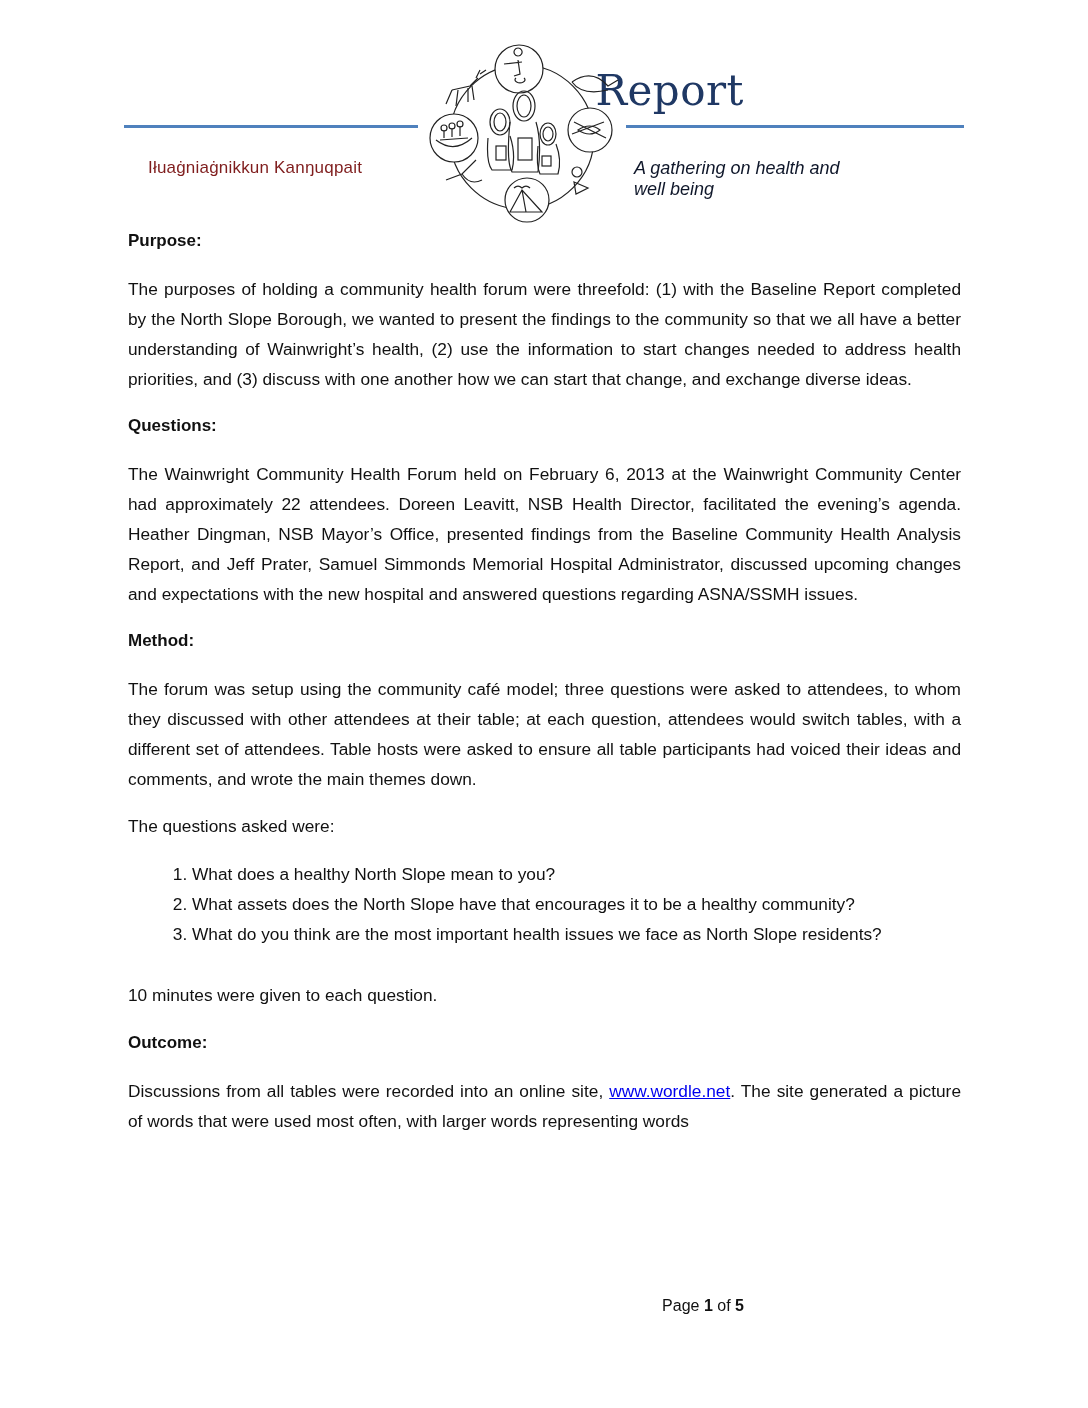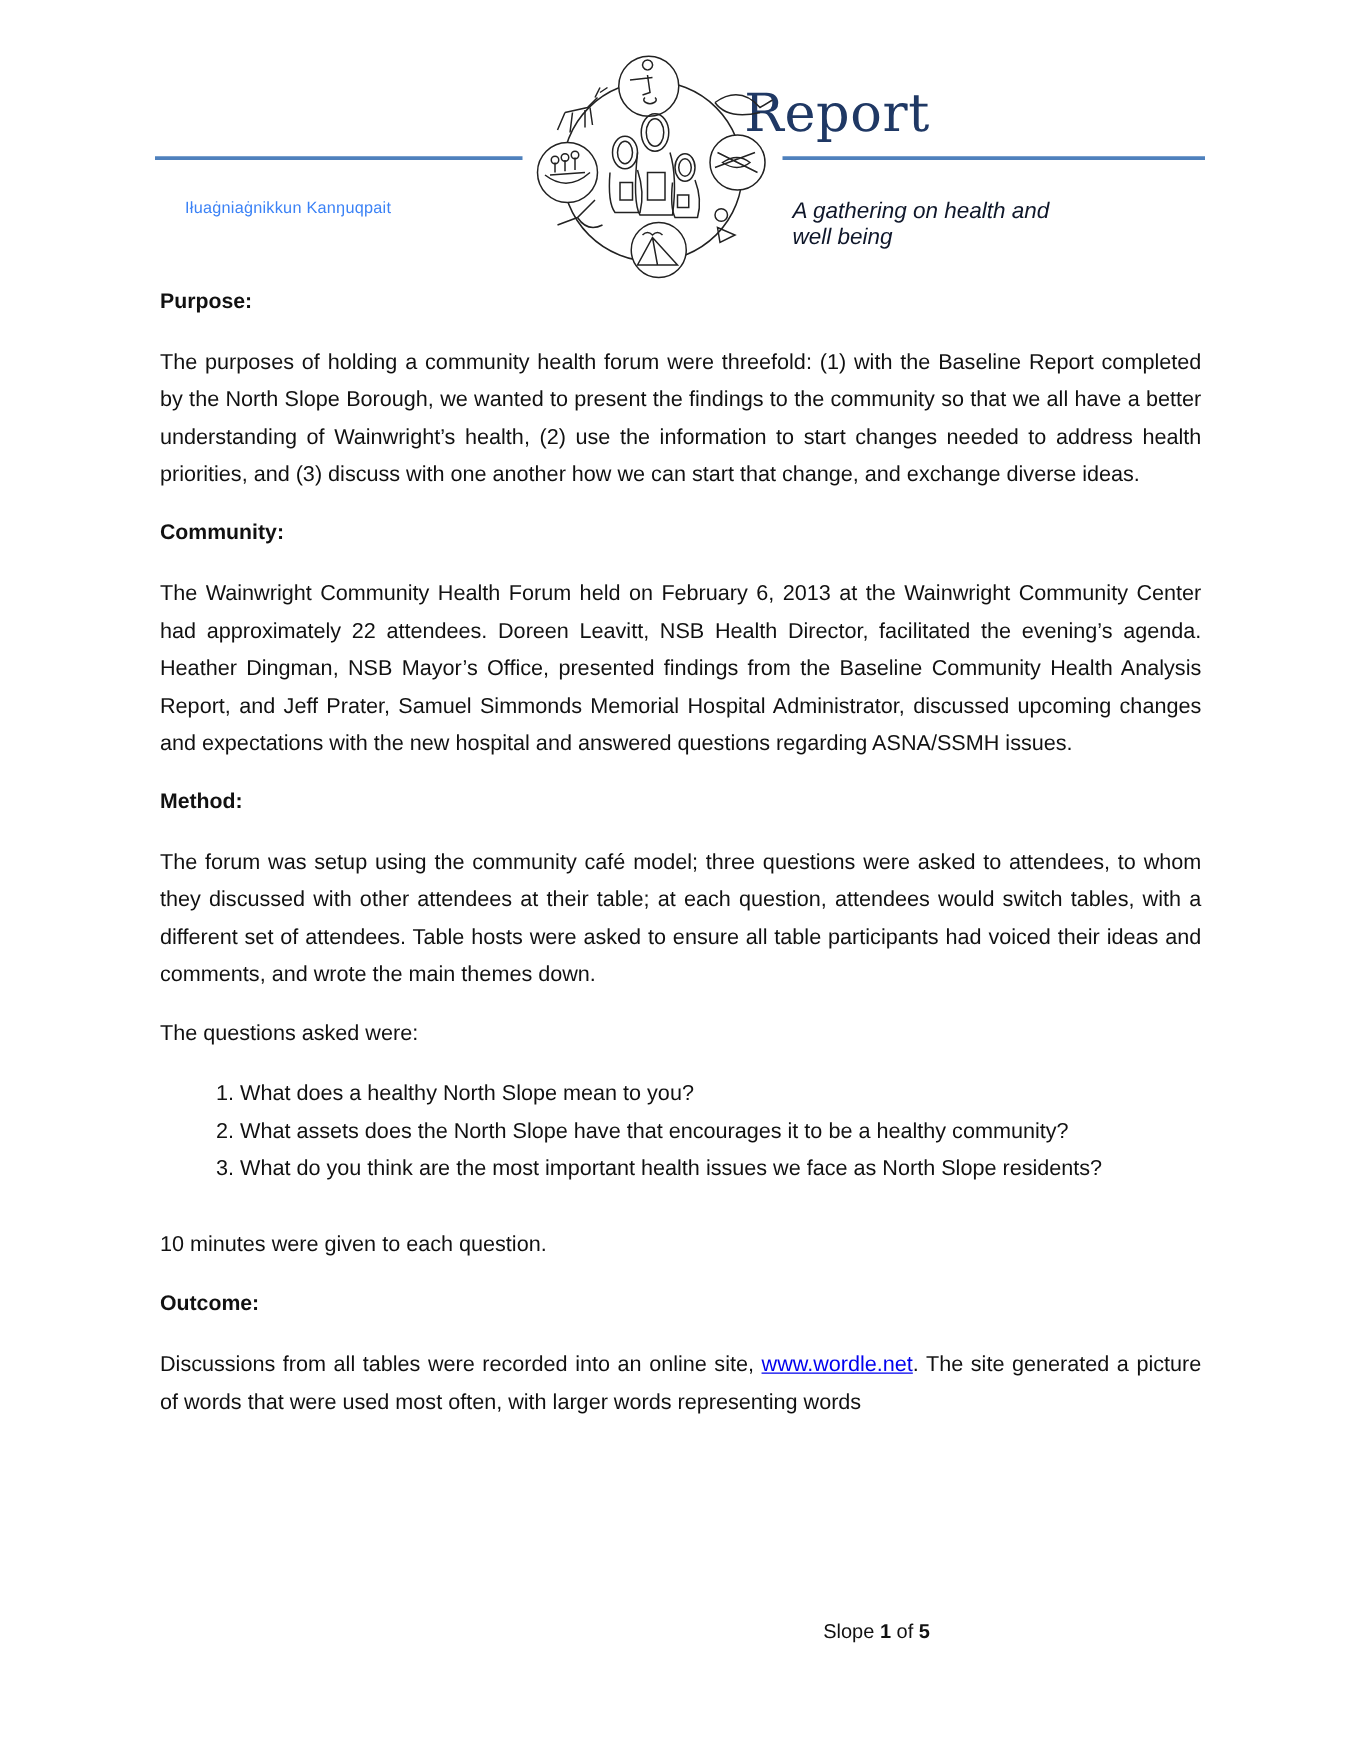--- a/index.html
+++ b/index.html
@@ -5,21 +5,21 @@
   html, body { margin: 0; padding: 0; background: #ffffff; }
   body { width: 1088px; height: 1408px; position: relative; overflow: hidden;
          font-family: "Liberation Sans", "DejaVu Sans", sans-serif; color: #111; }
   .page { position: absolute; left: 0; top: 0; width: 872px; height: 1408px; }
 
   .hdr-title { position: absolute; right: 128px; top: 66px; font-family: "DejaVu Serif", "Liberation Serif", serif;
                font-size: 42px; color: #1f3864; letter-spacing: 0.5px; }
   .hdr-rule { position: absolute; height: 3px; background: #4f81bd; top: 125px; }
   .hdr-rule.left { left: 124px; width: 294px; }
   .hdr-rule.right { left: 626px; width: 338px; }
-  .hdr-left { position: absolute; left: 148px; top: 158px; font-size: 13px; color: #3b82f6; letter-spacing: 0.2px; }
+  .hdr-left { position: absolute; left: 148px; top: 158px; font-size: 17px; color: #7f1d1d; letter-spacing: 0.2px; }
   .hdr-right { position: absolute; left: 634px; top: 158px; font-size: 18px; font-style: italic; color: #0f172a; }
   .logo { position: absolute; left: 422px; top: 42px; width: 200px; height: 185px; }
 
   .content { position: absolute; left: 128px; top: 226px; width: 833px; font-size: 17.3px; line-height: 30px; }
   .heading { font-weight: bold; margin: 0 0 18px 0; font-size: 17px; }
   .para { text-align: justify; margin: 0 0 17px 0; }
   .plain { margin: 0 0 18px 0; }
   ol.qs { margin: 0 0 31px 0; padding-left: 64px; }
   ol.qs li { text-align: justify; padding-left: 0; line-height: 30px; }
   a.link { color: #0000ee; text-decoration: underline; }
@@ -78,37 +78,37 @@
       <rect x="96" y="96" width="14" height="22"></rect>
       <rect x="120" y="114" width="9" height="10"></rect>
     </g>
   </svg>
 
   <div class="content">
 
     <div class="heading">Purpose:</div>
     <p class="para">The purposes of holding a community health forum were threefold: (1) with the Baseline Report completed by the North Slope Borough, we wanted to present the findings to the community so that we all have a better understanding of Wainwright’s health, (2) use the information to start changes needed to address health priorities, and (3) discuss with one another how we can start that change, and exchange diverse ideas.</p>
 
-    <div class="heading">Community:</div>
+    <div class="heading">Questions:</div>
     <p class="para">The Wainwright Community Health Forum held on February 6, 2013 at the Wainwright Community Center had approximately 22 attendees. Doreen Leavitt, NSB Health Director, facilitated the evening’s agenda. Heather Dingman, NSB Mayor’s Office, presented findings from the Baseline Community Health Analysis Report, and Jeff Prater, Samuel Simmonds Memorial Hospital Administrator, discussed upcoming changes and expectations with the new hospital and answered questions regarding ASNA/SSMH issues.</p>
 
     <div class="heading">Method:</div>
     <p class="para">The forum was setup using the community café model; three questions were asked to attendees, to whom they discussed with other attendees at their table; at each question, attendees would switch tables, with a different set of attendees. Table hosts were asked to ensure all table participants had voiced their ideas and comments, and wrote the main themes down.</p>
 
     <p class="plain">The questions asked were:</p>
     <ol class="qs">
       <li>What does a healthy North Slope mean to you?</li>
       <li>What assets does the North Slope have that encourages it to be a healthy community?</li>
       <li>What do you think are the most important health issues we face as North Slope residents?</li>
     </ol>
     <p class="plain">10 minutes were given to each question.</p>
 
     <div class="heading">Outcome:</div>
     <p class="para"><span>Discussions from all tables were recorded into an online site, </span><a class="link" title="www.wordle.net">www.wordle.net</a><span>. The site generated a picture of words that were used most often, with larger words representing words</span></p>
   </div>
 
   <div class="footer">
-    <span>Slope</span>
+    <span>Page</span>
     <b>1</b>
     <span>of</span>
     <b>5</b>
   </div>
 </div>
 
 </body></html>

